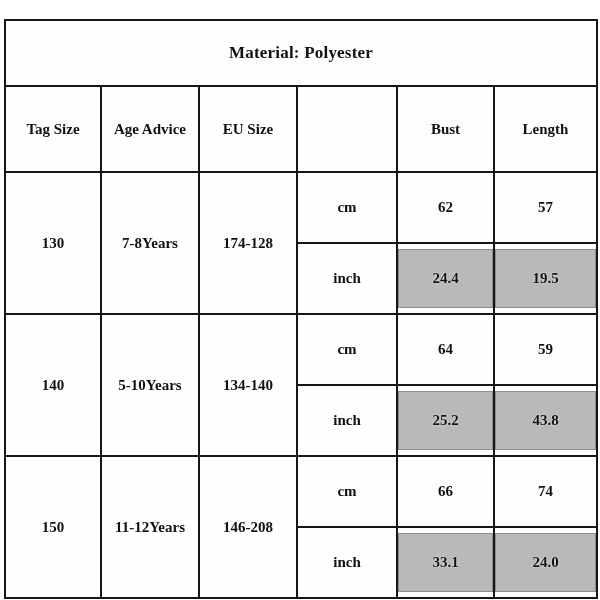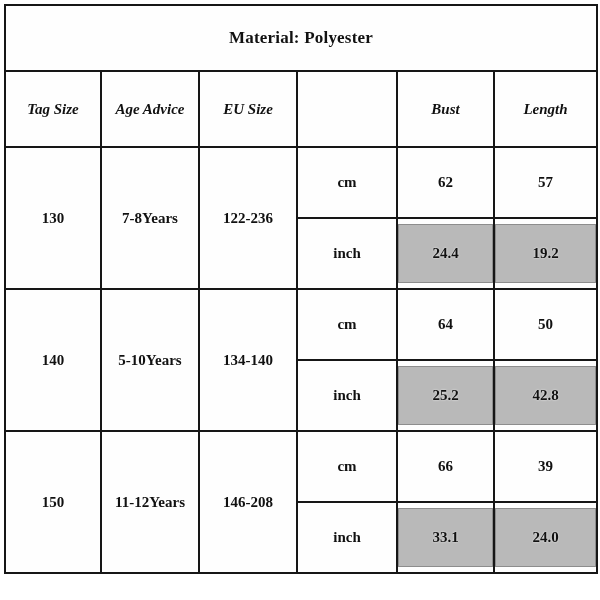--- a/index.html
+++ b/index.html
@@ -3,39 +3,39 @@
 <meta charset="utf-8">
 <style>
   html, body { margin: 0; padding: 0; }
   body {
     width: 600px; height: 600px;
     background: #ffffff;
     font-family: "Liberation Serif", "DejaVu Serif", serif;
     position: relative;
   }
   table.size-table {
-    position: absolute; left: 4px; top: 4px;
+    position: absolute; left: 4px; top: 19px;
     width: 592px;
     border-collapse: collapse;
     table-layout: fixed;
     background: var(--bg, #fefefe);
   }
   table.size-table td {
     border: 2px solid var(--border, #161616);
     text-align: center;
     vertical-align: middle;
     font-weight: bold;
     color: var(--text, #111111);
     font-size: 15px;
     padding: 0;
     overflow: hidden;
   }
   tr.title-row { height: 66px; }
   tr.title-row td { font-size: 17px; letter-spacing: 0.2px; }
-  tr.header-row { height: 76px; font-style: italic; }
+  tr.header-row { height: 86px; }
   tr.data-row { height: 71px; }
   .hl-box {
     height: 57px;
     background: var(--hl, #b9b9b9);
     border: 1px solid #8d8d8d;
     display: flex;
     align-items: center;
     justify-content: center;
     text-shadow: 0 0 2px rgba(255,255,255,0.9);
   }
@@ -63,60 +63,60 @@
     <td>Age Advice</td>
     <td>EU Size</td>
     <td></td>
     <td>Bust</td>
     <td>Length</td>
   </tr>
 
   <tr class="data-row">
     <td rowspan="2">130</td>
     <td rowspan="2">7-8Years</td>
-    <td rowspan="2">122-236</td>
+    <td rowspan="2">174-128</td>
     <td>cm</td>
     <td>62</td>
     <td>57</td>
   </tr>
   <tr class="data-row">
     <td>inch</td>
     <td>
       <div class="hl-box">24.4</div>
     </td>
     <td>
-      <div class="hl-box">19.2</div>
+      <div class="hl-box">19.5</div>
     </td>
   </tr>
 
   <tr class="data-row">
     <td rowspan="2">140</td>
     <td rowspan="2">5-10Years</td>
     <td rowspan="2">134-140</td>
     <td>cm</td>
     <td>64</td>
-    <td>50</td>
+    <td>59</td>
   </tr>
   <tr class="data-row">
     <td>inch</td>
     <td>
       <div class="hl-box">25.2</div>
     </td>
     <td>
-      <div class="hl-box">42.8</div>
+      <div class="hl-box">43.8</div>
     </td>
   </tr>
 
   <tr class="data-row">
     <td rowspan="2">150</td>
     <td rowspan="2">11-12Years</td>
     <td rowspan="2">146-208</td>
     <td>cm</td>
     <td>66</td>
-    <td>39</td>
+    <td>74</td>
   </tr>
   <tr class="data-row">
     <td>inch</td>
     <td>
       <div class="hl-box">33.1</div>
     </td>
     <td>
       <div class="hl-box">24.0</div>
     </td>
   </tr>

